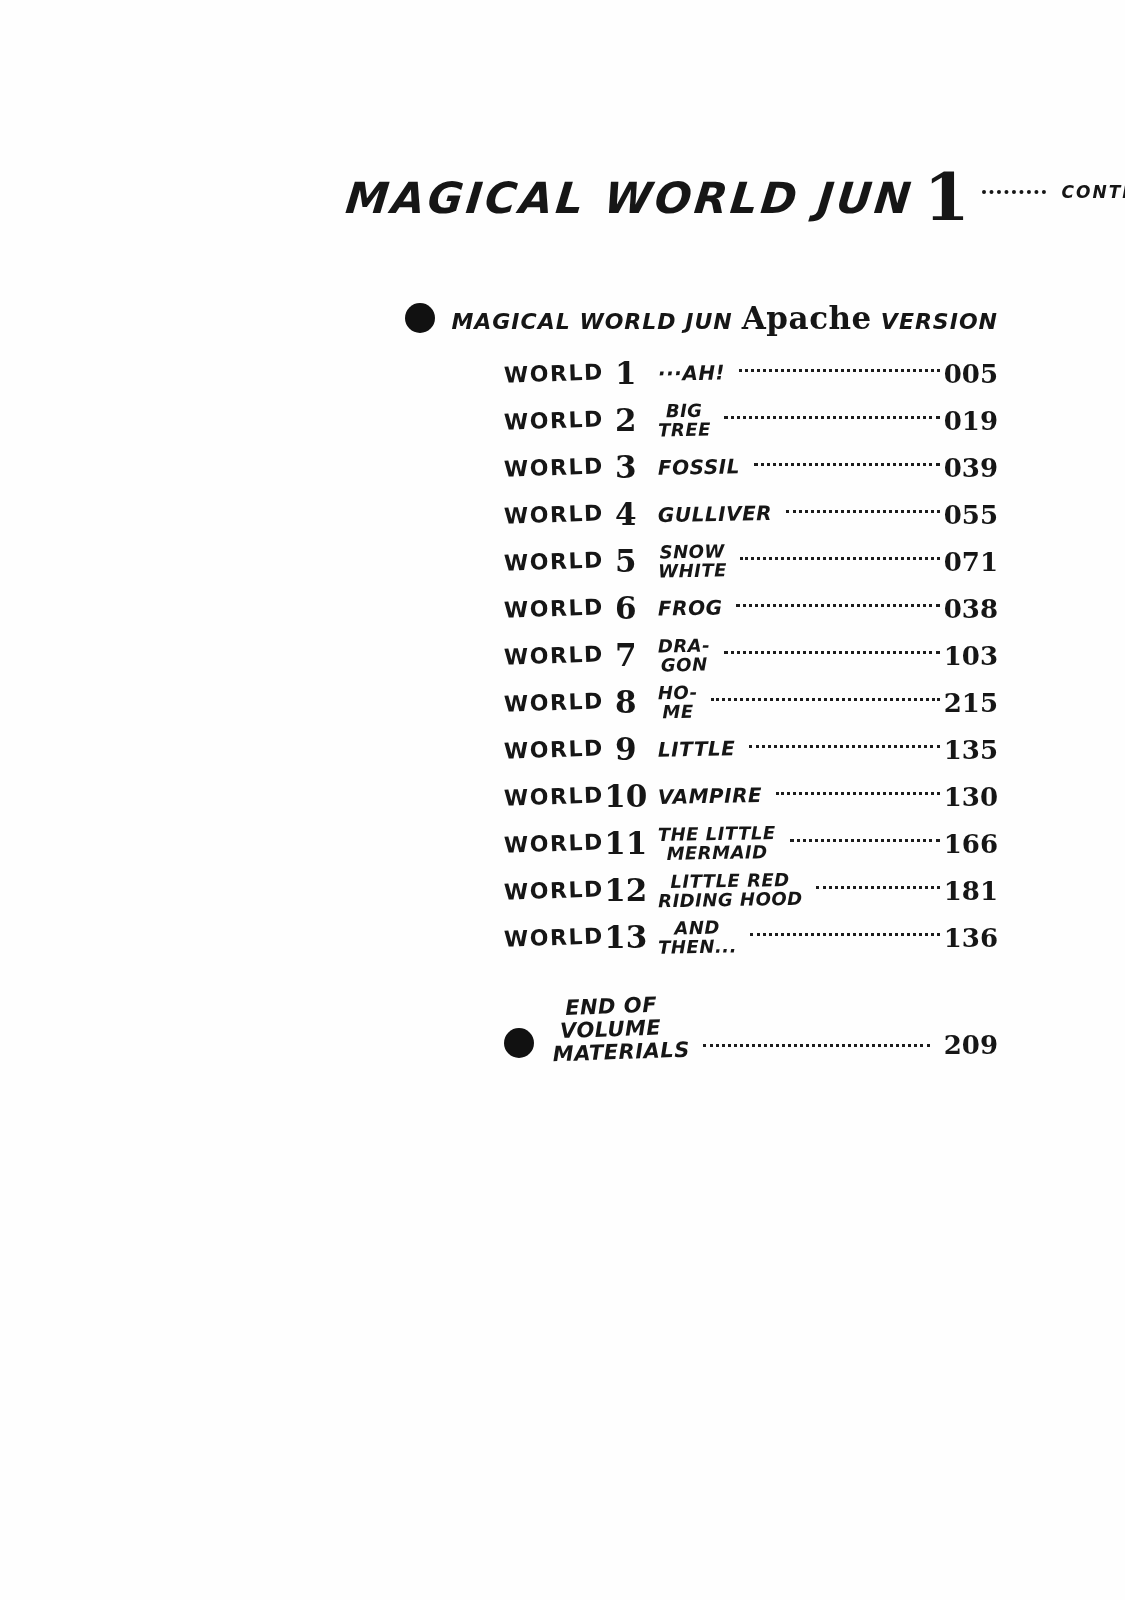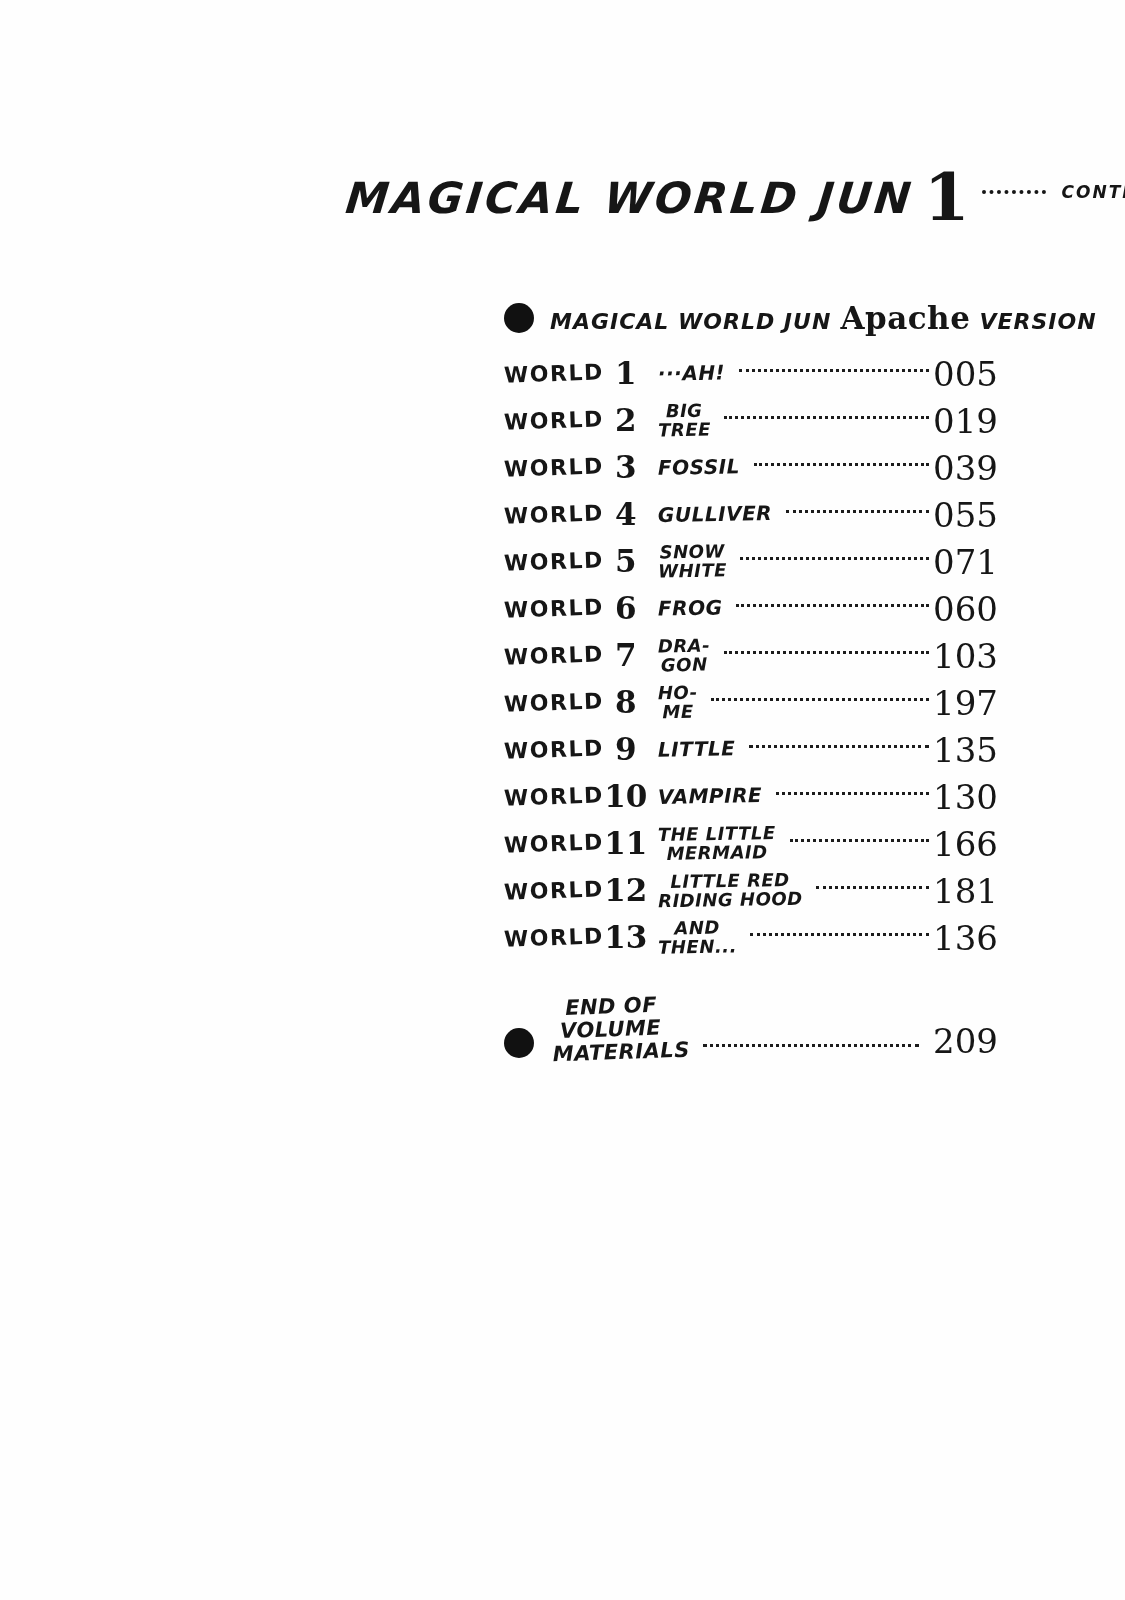--- a/index.html
+++ b/index.html
@@ -31,21 +31,21 @@
     margin:0 0 0 12px; transform:translateY(-6px);
   }
   .contents-label {
     font-style:italic; font-weight:700; font-size:17px;
     letter-spacing:2px; margin-left:16px; transform:translateY(-6px);
   }
 
   
   .toc { position:absolute; left:504px; top:300px; width:494px; }
 
-  .section-header { display:flex; align-items:center; margin-bottom:14px; }
+  .section-header { display:flex; align-items:center; margin-bottom:14px;justify-content:flex-end; }
   .bullet {
     width:30px; height:30px; border-radius:50%; background:#111;
     flex:0 0 auto;
   }
   .section-title { margin-left:16px; white-space:nowrap; }
   .sec-hand {
     font-style:italic; font-weight:800; font-size:22px; letter-spacing:1px;
   }
   .sec-serif {
     font-family:"DejaVu Serif", serif; font-weight:700; font-size:31px;
@@ -68,21 +68,21 @@
     font-style:italic; font-weight:800; font-size:20px;
     line-height:1.08; letter-spacing:0.5px; margin-left:10px;
     white-space:nowrap; transform:rotate(-1deg);
   }
   .toc-row.two-line .row-title { font-size:18px; }
   .leader {
     flex:1 1 auto; border-bottom:3.5px dotted #1c1c1c;
     margin:0 4px 0 14px; transform:translateY(-3px); min-width:30px;
   }
   .row-page {
-    font-family:"DejaVu Serif", serif; font-weight:400; font-size:34px;
+    font-family:"DejaVu Serif", serif; font-weight:700; font-size:26px;
     line-height:1; flex:0 0 auto;
   }
 
   
   .end-entry { display:flex; align-items:flex-end; margin-top:34px; }
   .end-entry .bullet { align-self:flex-end; margin-bottom:6px; }
   .end-title {
     display:flex; flex-direction:column; align-items:flex-start;
     font-style:italic; font-weight:800; font-size:21px;
     line-height:1.1; letter-spacing:0.5px; margin-left:18px;
@@ -168,41 +168,41 @@
         <span class="row-page">071</span>
       </div>
         <div class="toc-row">
         <span class="row-label">WORLD</span>
         <span class="row-num">6</span>
         <span class="row-title">
           <span>FROG</span>
 
         </span>
         <span class="leader"></span>
-        <span class="row-page">060</span>
+        <span class="row-page">038</span>
       </div>
         <div class="toc-row two-line">
         <span class="row-label">WORLD</span>
         <span class="row-num">7</span>
         <span class="row-title">
           <span>DRA-</span>
           <span>GON</span>
         </span>
         <span class="leader"></span>
         <span class="row-page">103</span>
       </div>
         <div class="toc-row two-line">
         <span class="row-label">WORLD</span>
         <span class="row-num">8</span>
         <span class="row-title">
           <span>HO-</span>
           <span>ME</span>
         </span>
         <span class="leader"></span>
-        <span class="row-page">197</span>
+        <span class="row-page">215</span>
       </div>
         <div class="toc-row">
         <span class="row-label">WORLD</span>
         <span class="row-num">9</span>
         <span class="row-title">
           <span>LITTLE</span>
 
         </span>
         <span class="leader"></span>
         <span class="row-page">135</span>

